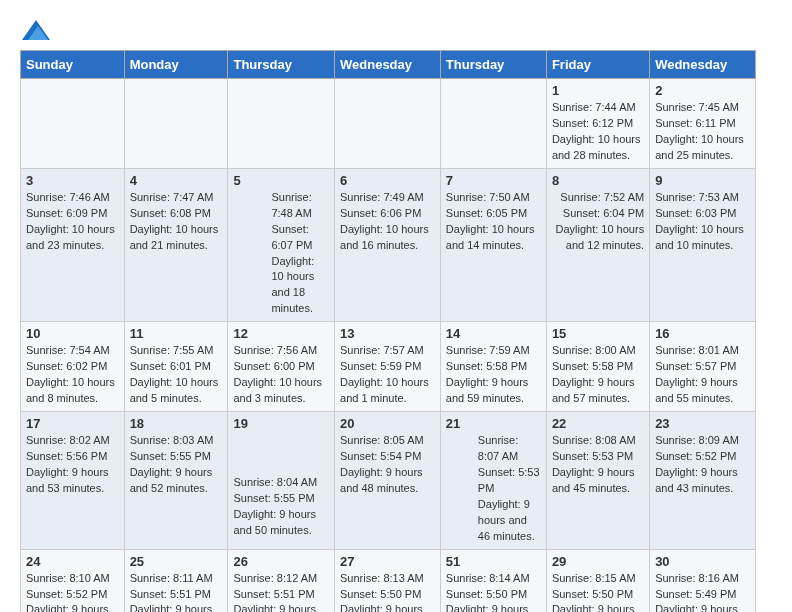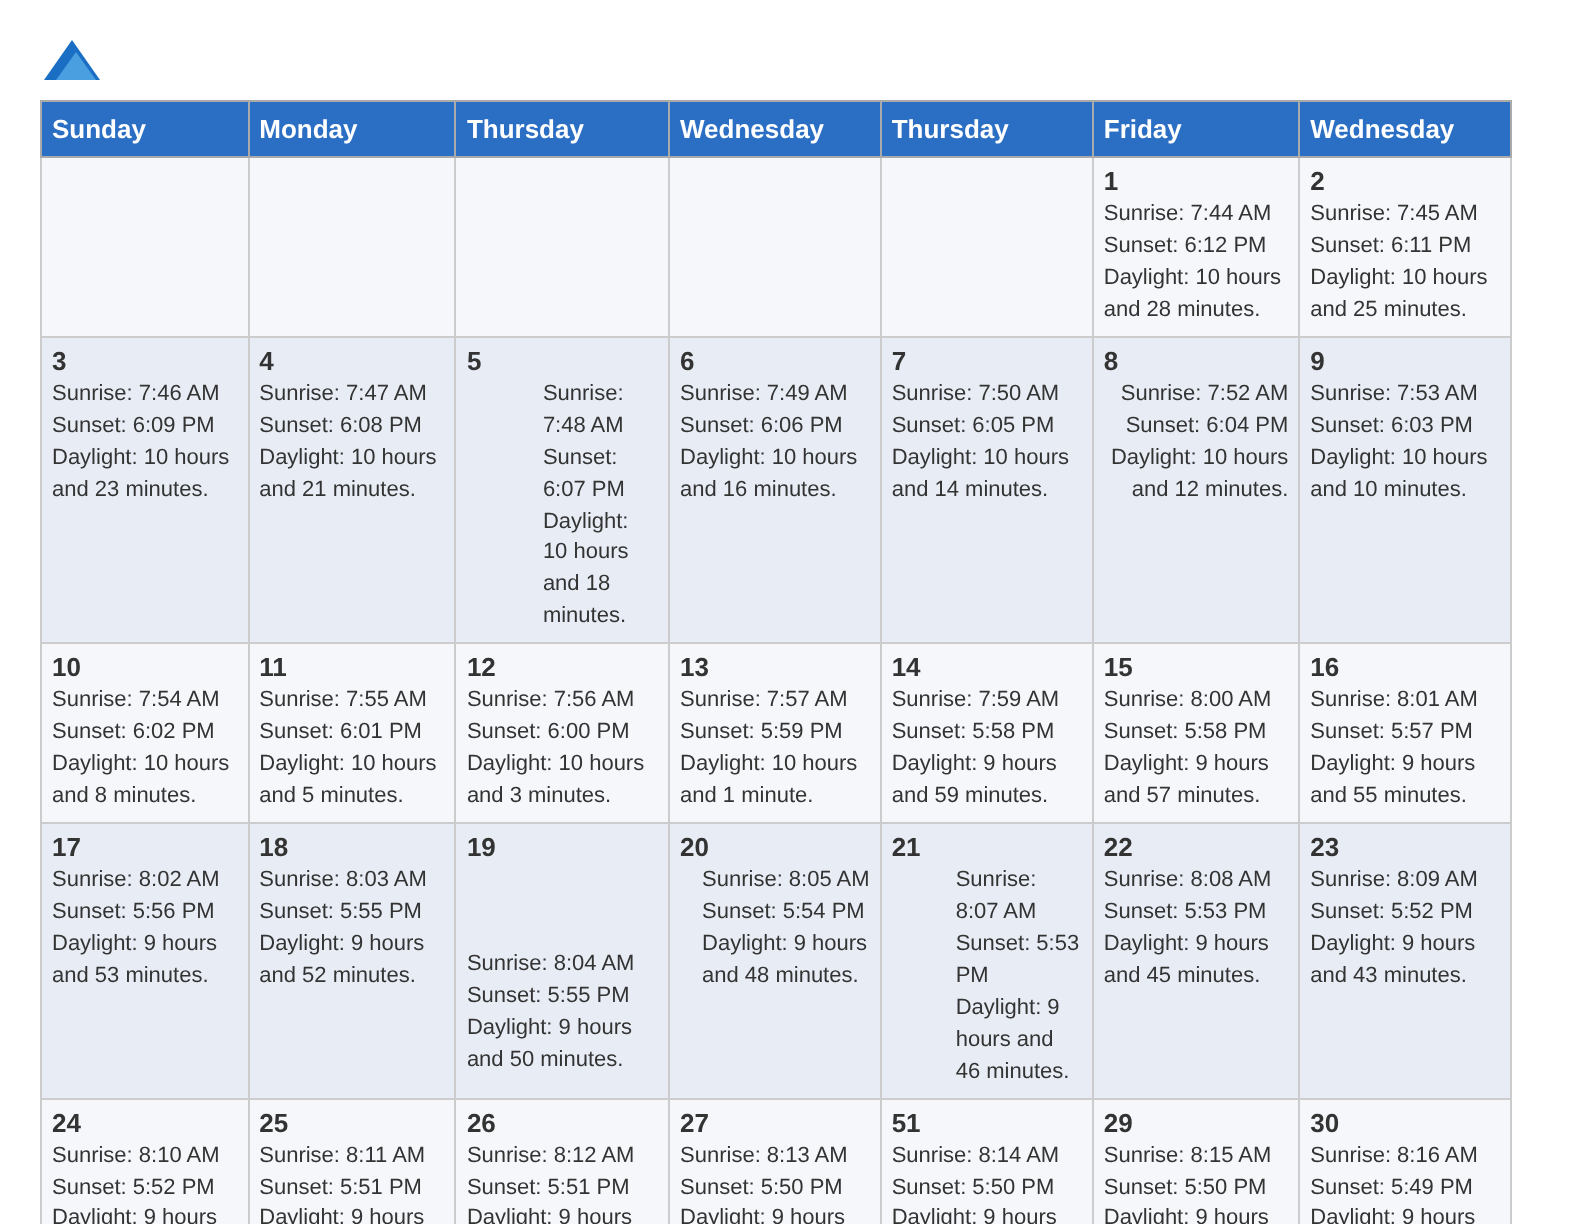--- a/index.html
+++ b/index.html
@@ -255,21 +255,21 @@
 Daylight: 9 hours and 52 minutes.</div>
           </td>
           <td>
             <div class="day-num">19</div>
             <div class="day-info" style="white-space: pre-line; margin-top: 44px;">Sunrise: 8:04 AM
 Sunset: 5:55 PM
 Daylight: 9 hours and 50 minutes.</div>
           </td>
           <td>
             <div class="day-num">20</div>
-            <div class="day-info" style="white-space: pre-line; margin-left: 11px;">Sunrise: 8:05 AM
+            <div class="day-info" style="white-space: pre-line;">Sunrise: 8:05 AM
 Sunset: 5:54 PM
 Daylight: 9 hours and 48 minutes.</div>
           </td>
           <td>
             <div class="day-num">21</div>
             <div class="day-info" style="white-space: pre-line; margin-left: 32px;">Sunrise: 8:07 AM
 Sunset: 5:53 PM
 Daylight: 9 hours and 46 minutes.</div>
           </td>
           <td>

